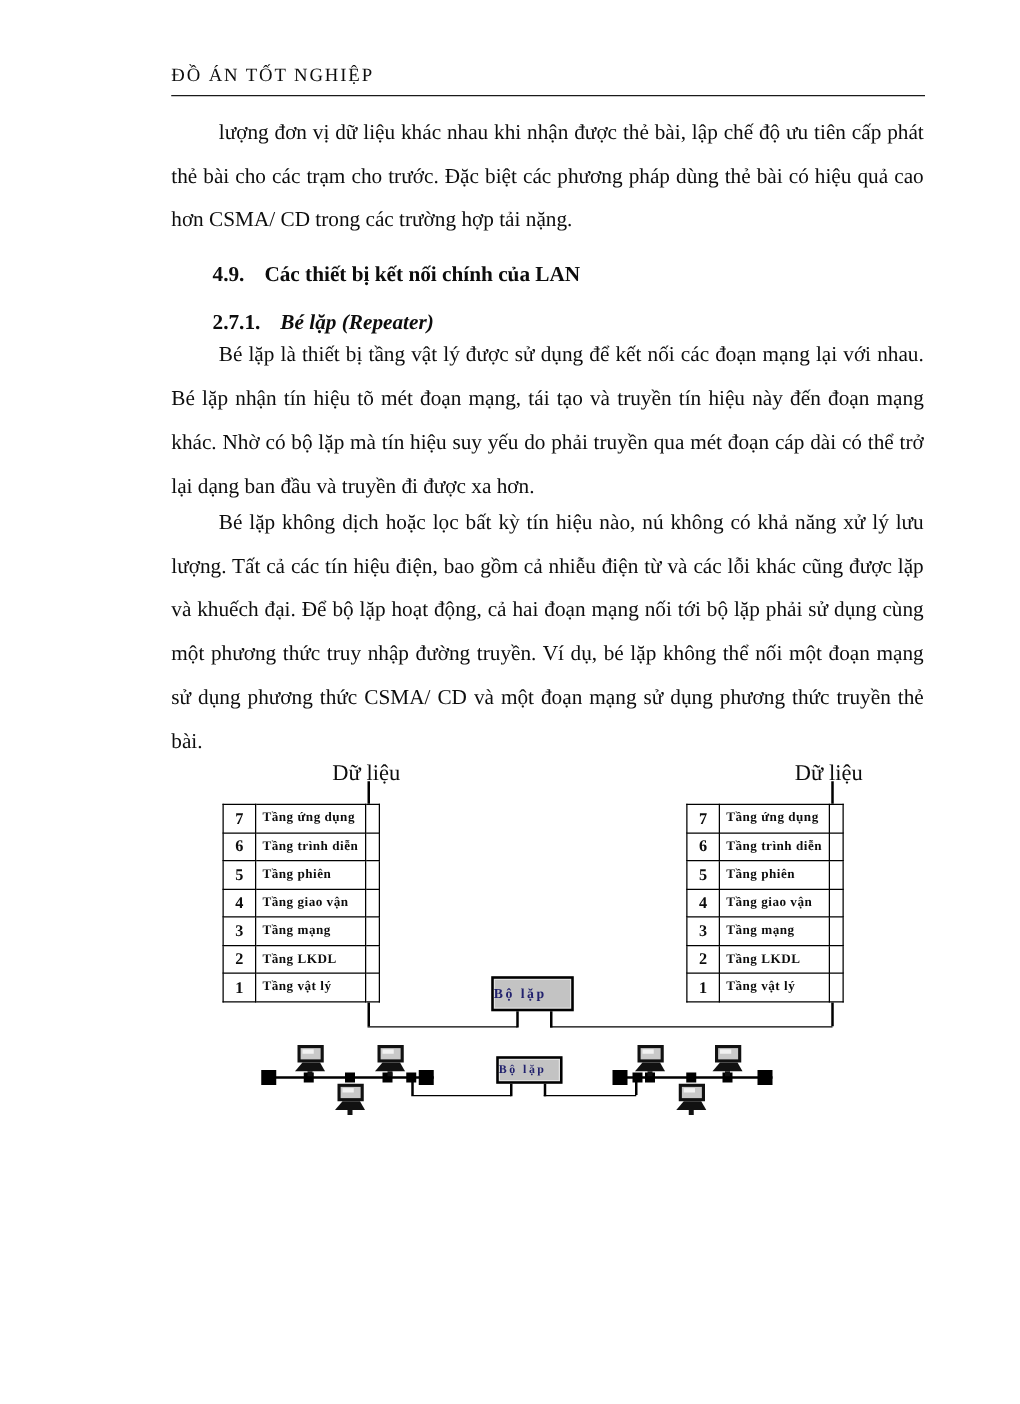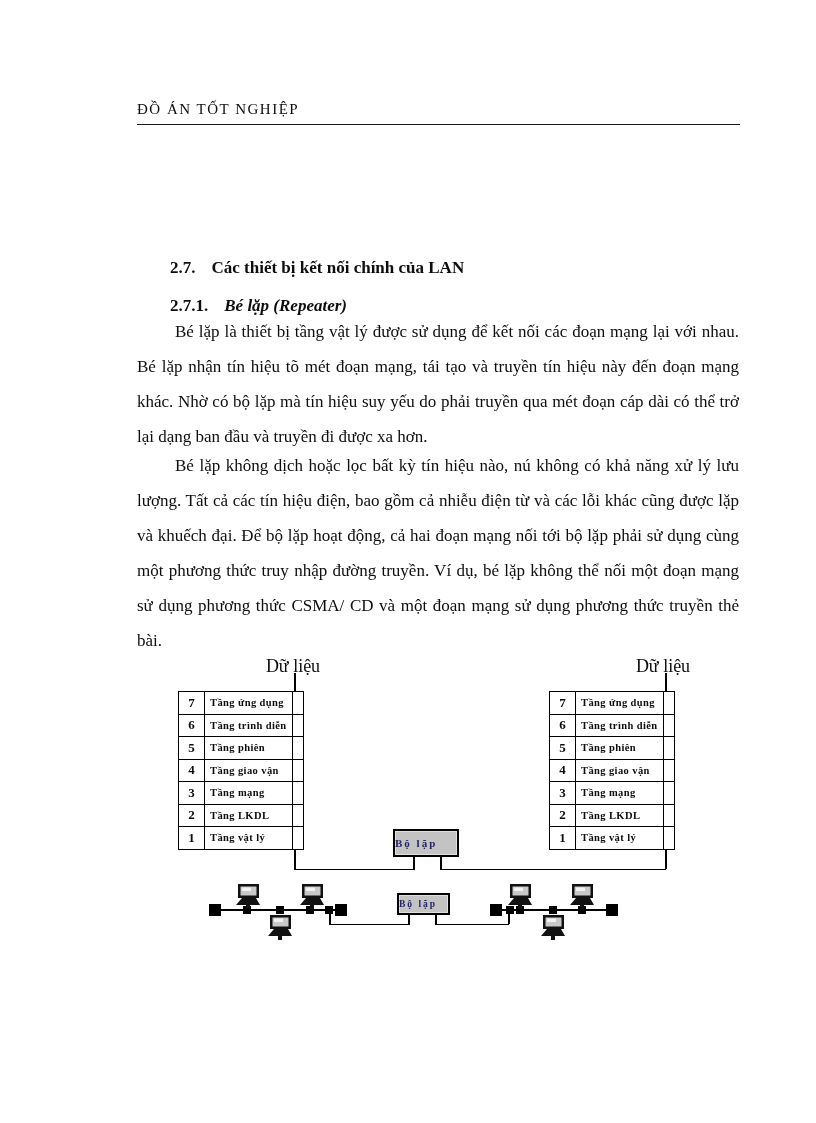--- a/index.html
+++ b/index.html
@@ -5,21 +5,20 @@
   * { margin: 0; padding: 0; box-sizing: border-box; }
   html, body { background: #ffffff; }
   .page {
     position: relative;
     width: 816px;
     height: 908px;
     background: #ffffff;
     font-family: "Liberation Serif", "DejaVu Serif", serif;
     color: #0d0d0d;
     overflow: hidden;
-    margin-top: 48px;
   }
 
   
   .doc-header {
     position: absolute;
     left: 137px; top: 53px; width: 603px;
     font-size: 15px;
     letter-spacing: 1.5px;
     padding-bottom: 6px;
     border-bottom: 1.5px solid #1a1a1a;
@@ -146,23 +145,24 @@
     border-top: 1.5px dotted #c8c8c8;
   }
 </style>
 </head>
 <body>
 
 <div class="page">
 
   <div class="doc-header">ĐỒ ÁN TỐT NGHIỆP</div>
 
+  <p class="body-text para" id="p1">lượng đơn vị dữ liệu khác nhau khi nhận được thẻ bài, lập chế độ ưu tiên cấp phát thẻ bài cho các trạm cho trước. Đặc biệt các phương pháp dùng thẻ bài có hiệu quả cao hơn CSMA/ CD trong các trường hợp tải nặng.</p>
 
   <div class="body-text heading" id="h1">
-    <span class="h-num">2.7.</span><span class="h-text">Các thiết bị kết nối chính của LAN</span>
+    <span class="h-num">4.9.</span><span class="h-text">Các thiết bị kết nối chính của LAN</span>
   </div>
 
   <div class="body-text heading heading-italic" id="h2">
     <span class="h-num">2.7.1.</span><span class="h-text">Bé lặp (Repeater)</span>
   </div>
 
   <p class="body-text para" id="p2">Bé lặp là thiết bị tầng vật lý được sử dụng để kết nối các đoạn mạng lại với nhau. Bé lặp nhận tín hiệu tõ mét đoạn mạng, tái tạo và truyền tín hiệu này đến đoạn mạng khác. Nhờ có bộ lặp mà tín hiệu suy yếu do phải truyền qua mét đoạn cáp dài có thể trở lại dạng ban đầu và truyền đi được xa hơn.</p>
   <p class="body-text para" id="p3">Bé lặp không dịch hoặc lọc bất kỳ tín hiệu nào, nú không có khả năng xử lý lưu lượng. Tất cả các tín hiệu điện, bao gồm cả nhiễu điện từ và các lỗi khác cũng được lặp và khuếch đại. Để bộ lặp hoạt động, cả hai đoạn mạng nối tới bộ lặp phải sử dụng cùng một phương thức truy nhập đường truyền. Ví dụ, bé lặp không thể nối một đoạn mạng sử dụng phương thức CSMA/ CD và một đoạn mạng sử dụng phương thức truyền thẻ bài.</p>
 
   <div class="figure">

